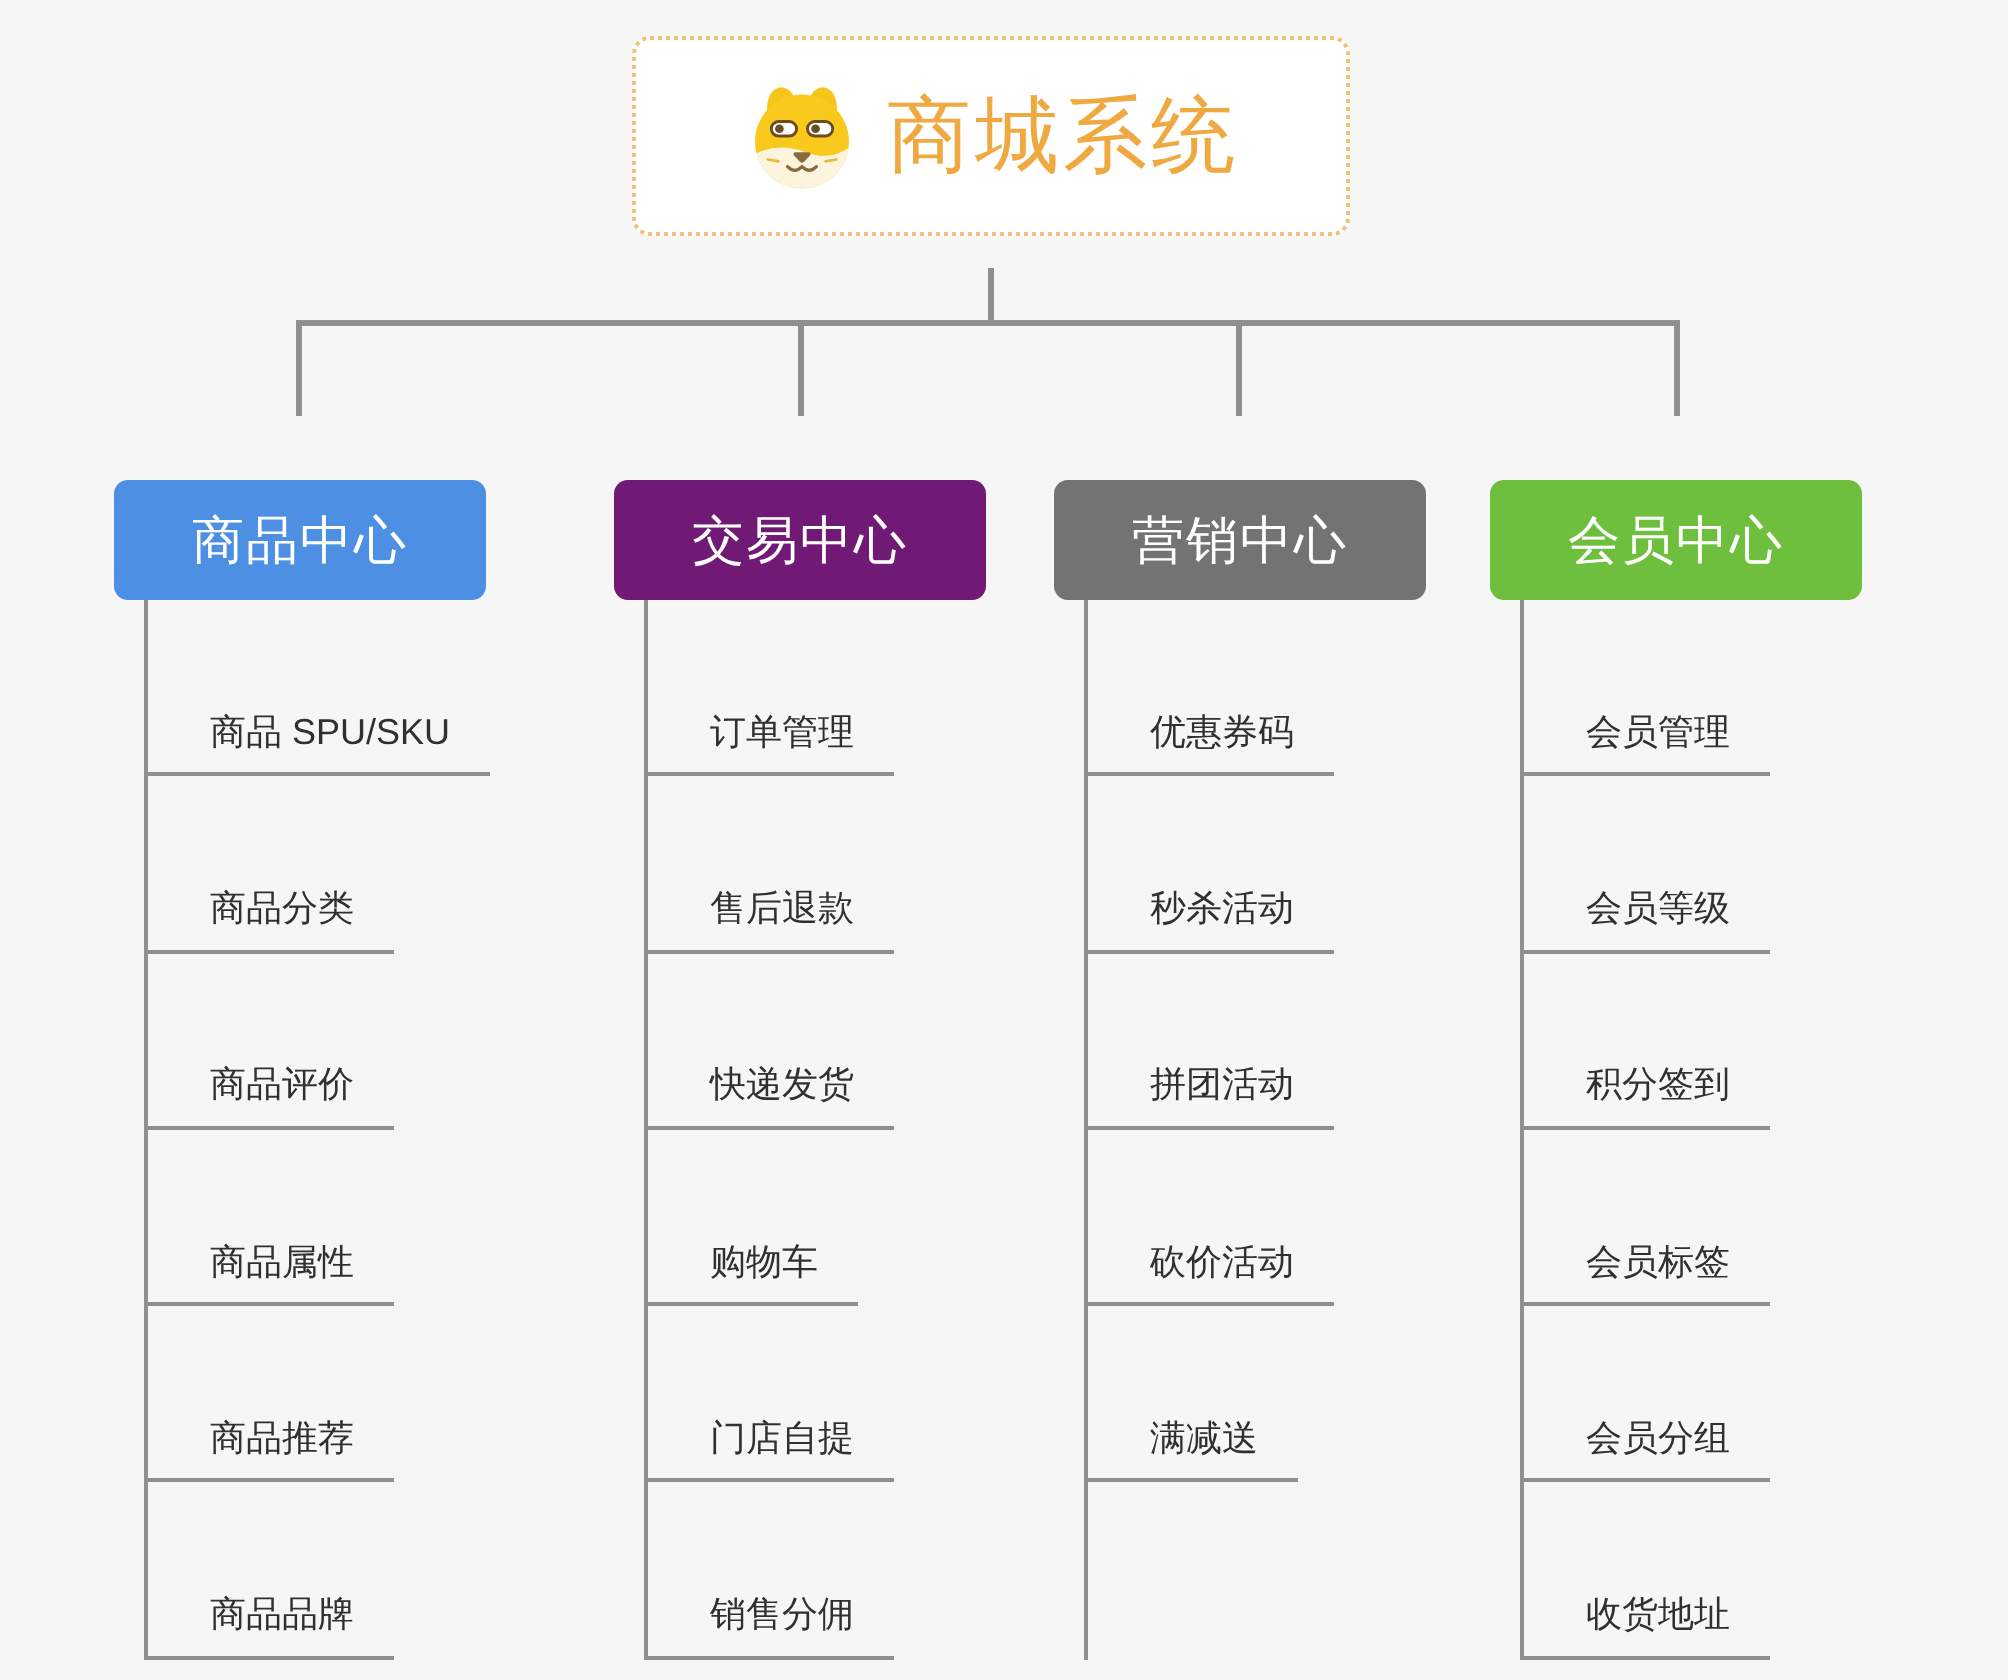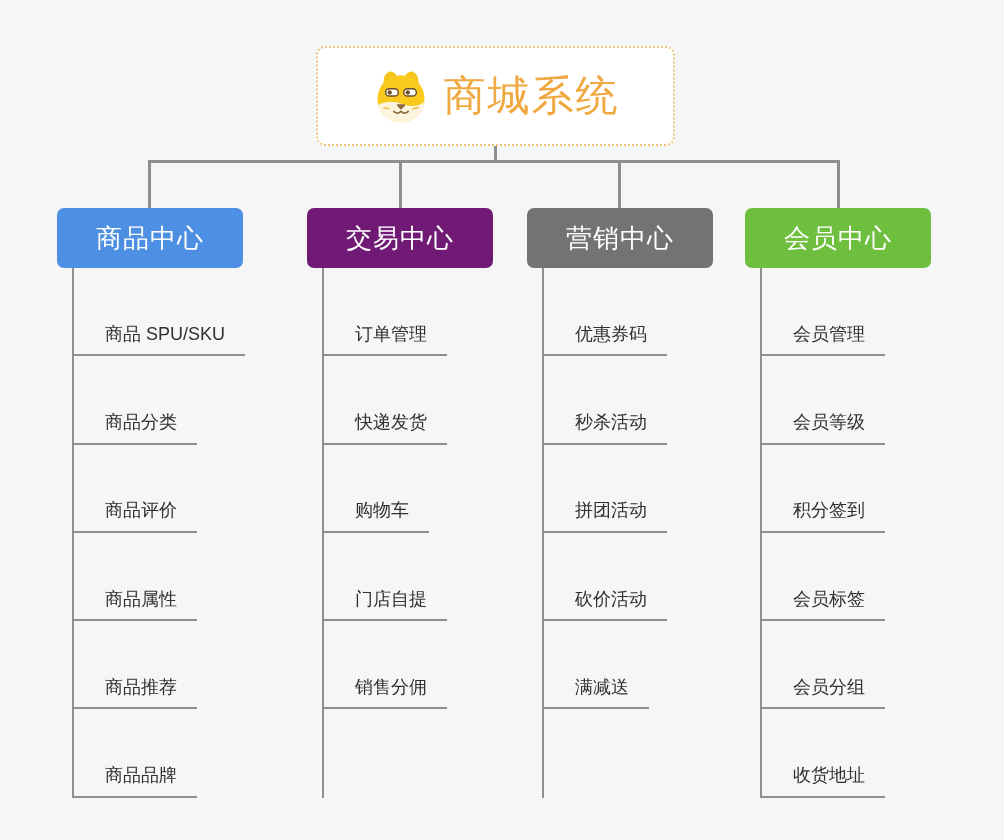--- a/index.html
+++ b/index.html
@@ -7,41 +7,41 @@
     width:1004px;height:840px;
     background:#f6f6f6;
     font-family:"Liberation Sans","DejaVu Sans",sans-serif;
     position:relative;
     overflow:hidden;
   }
   .canvas{position:absolute;inset:0;}
 
   
   .root-node{
-    position:absolute;left:316px;top:46px;width:359px;height:100px;
+    position:absolute;left:316px;top:18px;width:359px;height:100px;
     background:#ffffff;border:2px dotted #f2c178;border-radius:9px;
     box-sizing:border-box;
     display:flex;align-items:center;justify-content:center;gap:14px;
   }
   .root-title{
     font-size:42px;line-height:1;color:#f0a840;letter-spacing:2px;
   }
   .dog-icon{width:58px;height:56px;display:inline-block;}
   .dog-icon svg{width:100%;height:100%;display:block;}
 
   
   .line{position:absolute;background:#8f8f8f;}
 
   
   .branch{position:absolute;top:208px;width:250px;}
   .c0{left:57px;} .c1{left:307px;} .c2{left:527px;} .c3{left:745px;}
   .branch-header{
     width:186px;height:60px;border-radius:7px;
     display:flex;align-items:center;justify-content:center;
-    color:#ffffff;font-size:26px;letter-spacing:1px;
+    color:#ffffff;font-size:26px;letter-spacing:1px;margin-top:32px;
   }
   .branch-body{position:relative;}
   .trunk{
     position:absolute;left:15px;top:0;width:2px;height:530px;
     background:#8f8f8f;
   }
   .leaf{
     height:88.3px;
     display:flex;align-items:flex-end;
     padding-left:15px;box-sizing:border-box;
@@ -121,20 +121,23 @@
   </div>
 
   <div class="branch c1">
     <div class="branch-header" style="background-color: #701a75;">交易中心</div>
     <div class="branch-body">
       <div class="trunk"></div>
       <div class="leaf">
           <span class="leaf-label">订单管理</span>
         </div>
       <div class="leaf">
+          <span class="leaf-label">售后退款</span>
+        </div>
+      <div class="leaf">
           <span class="leaf-label">快递发货</span>
         </div>
       <div class="leaf">
           <span class="leaf-label">购物车</span>
         </div>
       <div class="leaf">
           <span class="leaf-label">门店自提</span>
         </div>
       <div class="leaf">
           <span class="leaf-label">销售分佣</span>

